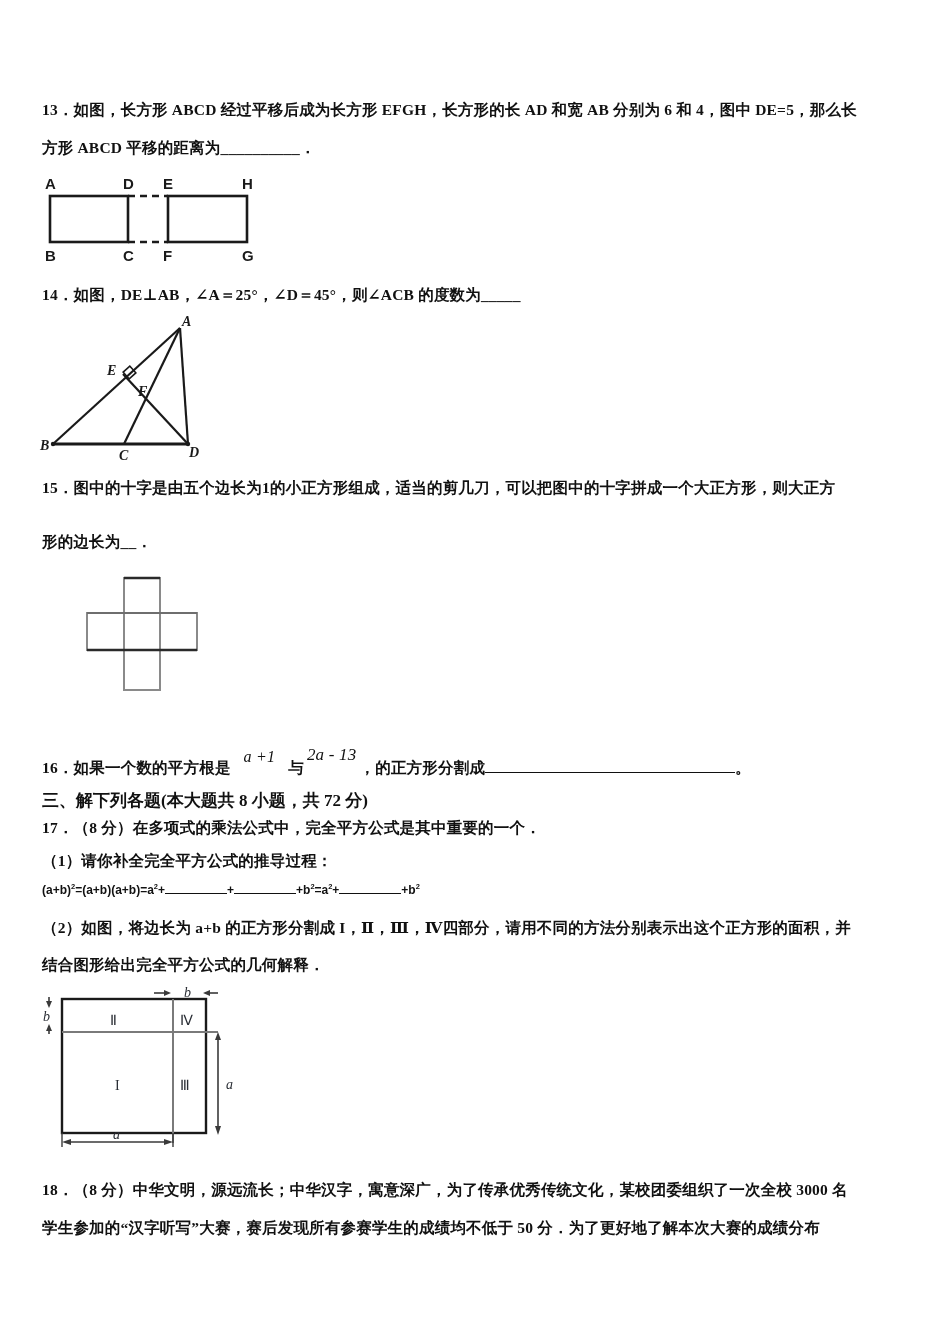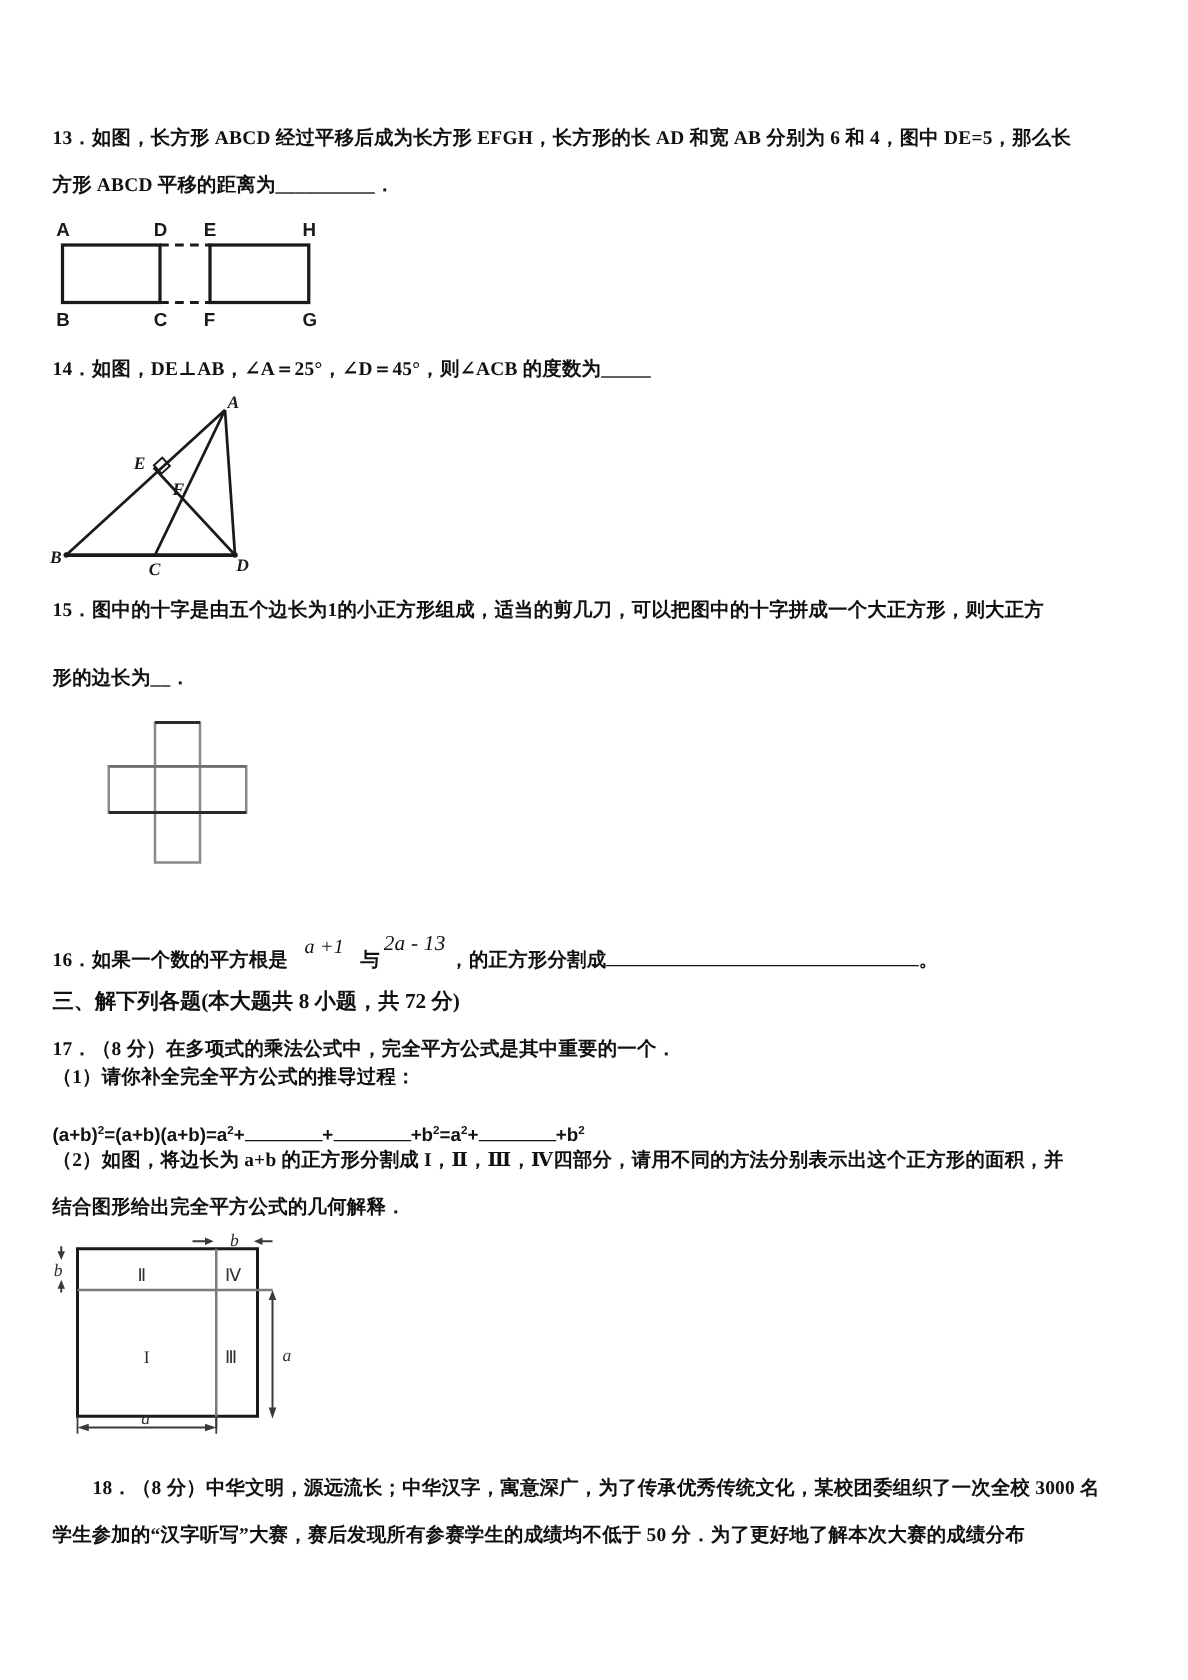--- a/index.html
+++ b/index.html
@@ -42,24 +42,23 @@
   .mathit {
     font-family: "Liberation Serif", "DejaVu Serif", serif;
     font-style: italic;
     font-weight: normal;
   }
   .sup { font-size: 0.62em; vertical-align: super; }
   .formula {
     position: absolute;
     font-family: "Liberation Sans", sans-serif;
     font-weight: bold;
-    font-size: 15px;
+    font-size: 12px;
     white-space: nowrap;
     color: #111;
-    margin-top: 19px;
   }
   .sec-head {
     position: absolute;
     font-family: "Liberation Serif", "DejaVu Serif", serif;
     font-weight: bold;
     font-size: 17px;
     white-space: nowrap;
     color: #111;
   }
   .figlabel {
@@ -160,21 +159,21 @@
       <line x1="5" y1="41" x2="115" y2="41" stroke="#6e6e6e" stroke-width="2.2"></line>
     </svg>
   </div>
 
   <div class="qline" style="left:42px; top:742px;">
     <span>16．如果一个数的平方根是</span><span class="mathit" style="display:inline-block; position:relative; top:-11px; margin:0 13px; font-size:16px;">a +1</span><span>与</span><span class="mathit" style="display:inline-block; position:relative; top:-13px; margin:16px 3px; font-size:17px;">2a - 13</span><span>，的正方形分割成</span><span class="blank-s" style="width:250px; height:15px;"></span><span>。</span>
   </div>
 
   <div class="sec-head" style="left:42px; top:789px;">三、解下列各题(本大题共 8 小题，共 72 分)</div>
 
-  <div class="qline" style="left:42px; top:818px;margin-top:11px;">17．（8 分）在多项式的乘法公式中，完全平方公式是其中重要的一个．</div>
+  <div class="qline" style="left:42px; top:818px;">17．（8 分）在多项式的乘法公式中，完全平方公式是其中重要的一个．</div>
   <div class="qline" style="left:42px; top:851px;">（1）请你补全完全平方公式的推导过程：</div>
 
   <div class="formula" style="left:42px; top:880px;">
     <span>(a+b)</span><span class="sup">2</span><span>=(a+b)(a+b)=a</span><span class="sup">2</span><span>+</span><span class="blank-s" style="width:62px; height:13px;"></span><span>+</span><span class="blank-s" style="width:62px; height:13px;"></span><span>+b</span><span class="sup">2</span><span>=a</span><span class="sup">2</span><span>+</span><span class="blank-s" style="width:62px; height:13px;"></span><span>+b</span><span class="sup">2</span>
   </div>
 
   <div class="qline" style="left:42px; top:918px;">（2）如图，将边长为 a+b 的正方形分割成 I，Ⅱ，Ⅲ，Ⅳ四部分，请用不同的方法分别表示出这个正方形的面积，并</div>
   <div class="qline" style="left:42px; top:955px;text-align:center;">结合图形给出完全平方公式的几何解释．</div>
 
   <div class="fig" style="left:38px; top:985px;">
@@ -211,16 +210,16 @@
       <line x1="29" y1="157" x2="130" y2="157" stroke="#3a3a3a" stroke-width="1.6"></line>
       <polygon points="24,157 33,154 33,160" fill="#3a3a3a"></polygon>
       <polygon points="135,157 126,154 126,160" fill="#3a3a3a"></polygon>
       <text class="dimlbl" x="75" y="154">a</text>
 
       <line x1="24" y1="148" x2="24" y2="162" stroke="#3a3a3a" stroke-width="1.4"></line>
       <line x1="135" y1="148" x2="135" y2="162" stroke="#3a3a3a" stroke-width="1.4"></line>
     </svg>
   </div>
 
-  <div class="qline" style="left:42px; top:1180px;margin-left:32px;">18．（8 分）中华文明，源远流长；中华汉字，寓意深广，为了传承优秀传统文化，某校团委组织了一次全校 3000 名</div>
+  <div class="qline" style="left:42px; top:1180px;">18．（8 分）中华文明，源远流长；中华汉字，寓意深广，为了传承优秀传统文化，某校团委组织了一次全校 3000 名</div>
   <div class="qline" style="left:42px; top:1218px;">学生参加的“汉字听写”大赛，赛后发现所有参赛学生的成绩均不低于 50 分．为了更好地了解本次大赛的成绩分布</div>
 
 </div>
 
 </body></html>

